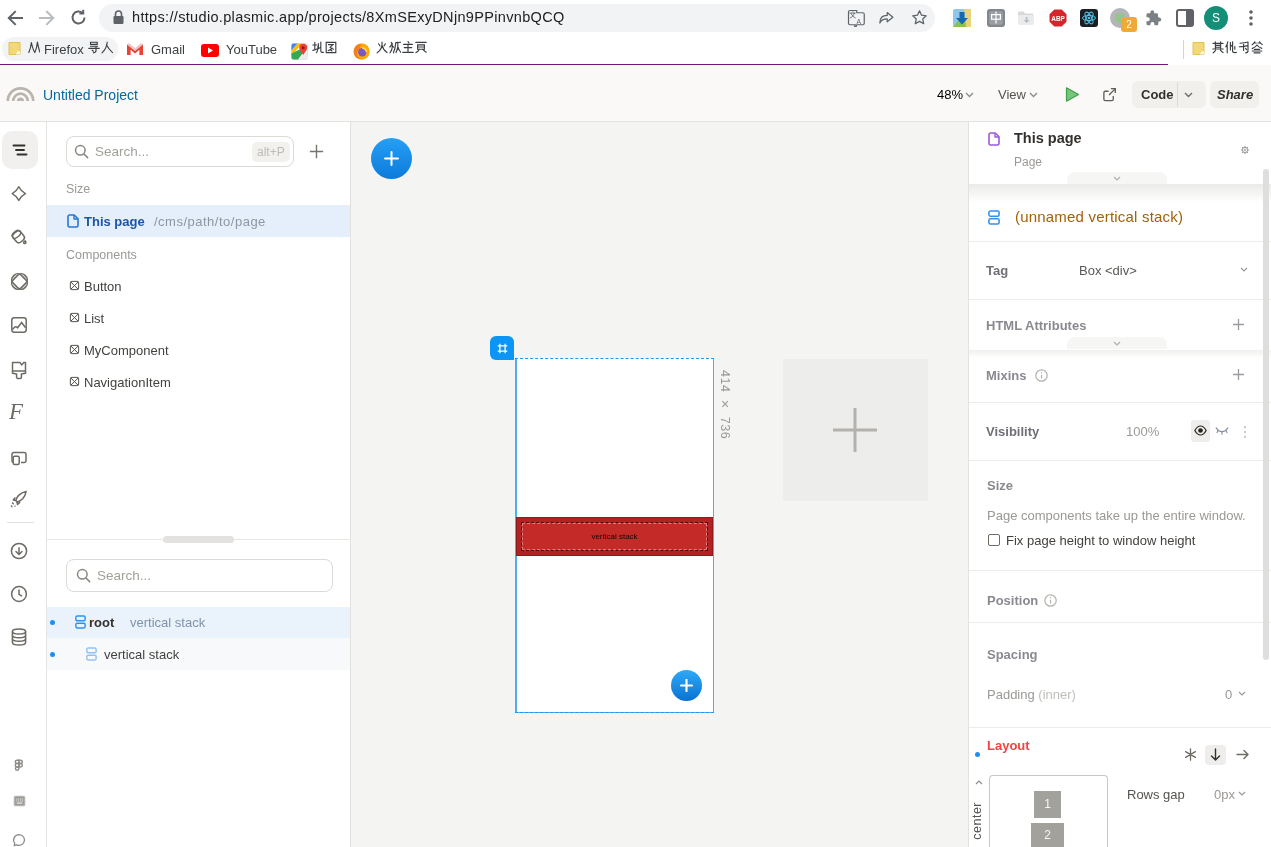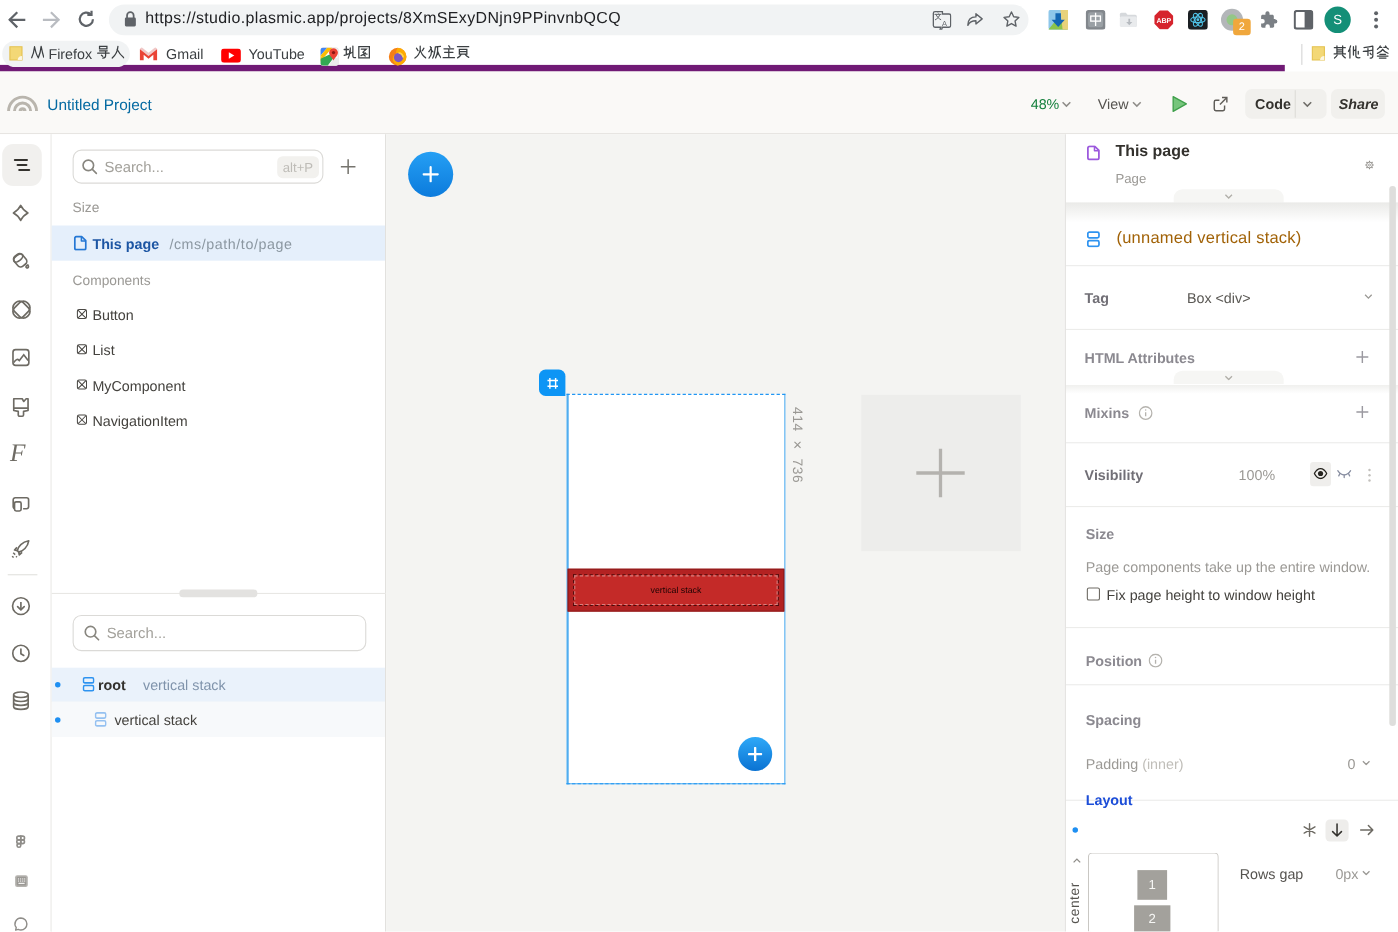--- a/index.html
+++ b/index.html
@@ -97,21 +97,21 @@
         <rect x="10" y="1.6" width="6.8" height="14.8" fill="#5f6368"></rect>
       </svg>
     <div class="abs" style="left:1204px;top:6px;width:24px;height:24px;border-radius:50%;background:#148f77;color:#fff;font-size:12px;text-align:center;line-height:24px;">S</div>
     <svg class="abs" style="left:1243px;top:9px" width="16" height="18" viewBox="0 0 16 18" fill="#5f6368">
         <circle cx="8" cy="3" r="1.8"></circle>
         <circle cx="8" cy="9" r="1.8"></circle>
         <circle cx="8" cy="15" r="1.8"></circle>
       </svg>
   </div>
 
-  <div class="abs" id="bookmarks" style="left:0;top:36px;width:1168px;height:29px;background:#fff;border-bottom:6px solid #701a75;">
+  <div class="abs" id="bookmarks" style="left:0;top:36px;width:1168px;height:29px;background:#fff;border-bottom:1px solid #701a75;">
     <div class="abs" style="left:2px;top:1px;width:116px;height:24px;border-radius:12px;background:#f1f3f4;"></div>
     <svg class="abs" style="left:8px;top:5px" width="13" height="15" viewBox="0 0 13 15">
         <path d="M1 1.5 h11 v12 h-11 z" fill="#f3d876" stroke="#e4c14f" stroke-width="1"></path>
         <path d="M8 13.5 a4 4 0 0 1 4 -3.5 v3.5 z" fill="#fff" opacity="0.8"></path>
       </svg>
     <svg class="abs" style="left:28px;top:5px" width="12" height="13.0" viewBox="0 0 12 13" fill="none" stroke="#3c4043" stroke-width="1.15" stroke-linecap="round">
         <path d="M3.4 1.5 C3 5 2.2 8.5 0.8 11.5 M3.4 1.5 C4.2 5.5 5.2 8.8 6.4 10.8 M9.4 1.2 C9 5 8.2 8.6 6.8 11.6 M9.4 1.2 C10.2 5.2 11 8.6 11.8 11"></path>
       </svg>
       <span class="abs ellip" style="left:44px;top:6px;font-size:13px;color:#3c4043;">Firefox</span>
       <svg class="abs" style="left:88px;top:5px" width="12" height="13.0" viewBox="0 0 12 13" fill="none" stroke="#3c4043" stroke-width="1.15" stroke-linecap="round">
@@ -184,21 +184,21 @@
   </div>
 
   <div class="abs" id="appheader" style="left:0;top:65px;width:1271px;height:57px;background:#faf9f7;border-bottom:1px solid #e5e3df;">
 
     <svg class="abs" style="left:6px;top:20px" width="29" height="16" viewBox="0 0 29 16" fill="none" stroke="#b9b5ad">
       <path d="M1.8 16 a12.7 12.7 0 0 1 25.4 0" stroke-width="2.7"></path>
       <path d="M7.2 16 a7.3 7.3 0 0 1 14.6 0" stroke-width="2.7"></path>
       <path d="M12.4 16 a2.1 2.1 0 0 1 4.2 0" stroke-width="3"></path>
     </svg>
     <span class="abs ellip" style="left:43px;top:22px;font-size:14px;color:#0369a1;">Untitled Project</span>
-    <span class="abs ellip" style="left:937px;top:22px;font-size:13px;color:#15803d;text-align:right;">48%</span>
+    <span class="abs ellip" style="left:937px;top:22px;font-size:13px;color:#000000;text-align:right;">48%</span>
     <svg class="abs" style="left:965px;top:27px" width="9" height="6" viewBox="0 0 9 6" fill="none" stroke="#8f8d89" stroke-width="1.4">
         <path d="M1 1 L4.5 4.5 L8 1"></path>
       </svg>
     <span class="abs ellip" style="left:998px;top:22px;font-size:13px;color:#55534f;">View</span>
     <svg class="abs" style="left:1029px;top:27px" width="9" height="6" viewBox="0 0 9 6" fill="none" stroke="#8f8d89" stroke-width="1.4">
         <path d="M1 1 L4.5 4.5 L8 1"></path>
       </svg>
     <svg class="abs" style="left:1065px;top:21px" width="15" height="17" viewBox="0 0 15 17">
         <path d="M1.5 1.8 L13.5 8.5 L1.5 15.2 Z" fill="#76c57c" stroke="#3fa04b" stroke-width="1.2" stroke-linejoin="round"></path>
       </svg>
@@ -521,21 +521,21 @@
 
     <span class="abs ellip" style="left:18px;top:525px;font-size:13px;font-weight:bold;color:#8b8990;">Spacing</span>
     <span class="abs ellip" style="left:18px;top:565px;font-size:13px;color:#9b9995;">Padding <span style="color:#c0beb9;">(inner)</span></span>
     <span class="abs ellip" style="left:256px;top:565px;font-size:13px;color:#9b9995;">0</span>
     <svg class="abs" style="left:269px;top:569px" width="8" height="5" viewBox="0 0 8 5" fill="none" stroke="#9b9995" stroke-width="1.2">
         <path d="M1 1 L4 4 L7 1"></path>
       </svg>
     <div class="abs" style="left:0;top:605px;width:303px;height:1px;background:#ececea;"></div>
 
     <div class="abs" style="left:6px;top:630px;width:5px;height:5px;border-radius:50%;background:#1e8ff2;"></div>
-    <span class="abs ellip" style="left:18px;top:598px;font-size:13px;font-weight:bold;color:#1d4ed8;">Layout</span>
+    <span class="abs ellip" style="left:18px;top:616px;font-size:13px;font-weight:bold;color:#ef4444;">Layout</span>
     <svg class="abs" style="left:215px;top:626px" width="13" height="13" viewBox="0 0 13 13" fill="none" stroke="#6e6b64" stroke-width="1.3" stroke-linecap="round">
         <path d="M6.5 0.8 V12.2 M1.6 3.65 L11.4 9.35 M1.6 9.35 L11.4 3.65"></path>
       </svg>
     <div class="abs" style="left:236px;top:623px;width:21px;height:20px;background:#eeedeb;border-radius:4px;"></div>
     <svg class="abs" style="left:241px;top:626px" width="11" height="13" viewBox="0 0 11 13" fill="none" stroke="#33312d" stroke-width="1.4" stroke-linecap="round" stroke-linejoin="round">
         <path d="M5.5 1 V11.5 M1.5 8 L5.5 12 L9.5 8"></path>
       </svg>
     <svg class="abs" style="left:267px;top:627px" width="13" height="11" viewBox="0 0 13 11" fill="none" stroke="#6e6b64" stroke-width="1.4" stroke-linecap="round" stroke-linejoin="round">
         <path d="M1 5.5 H11.5 M8 1.5 L12 5.5 L8 9.5"></path>
       </svg>

